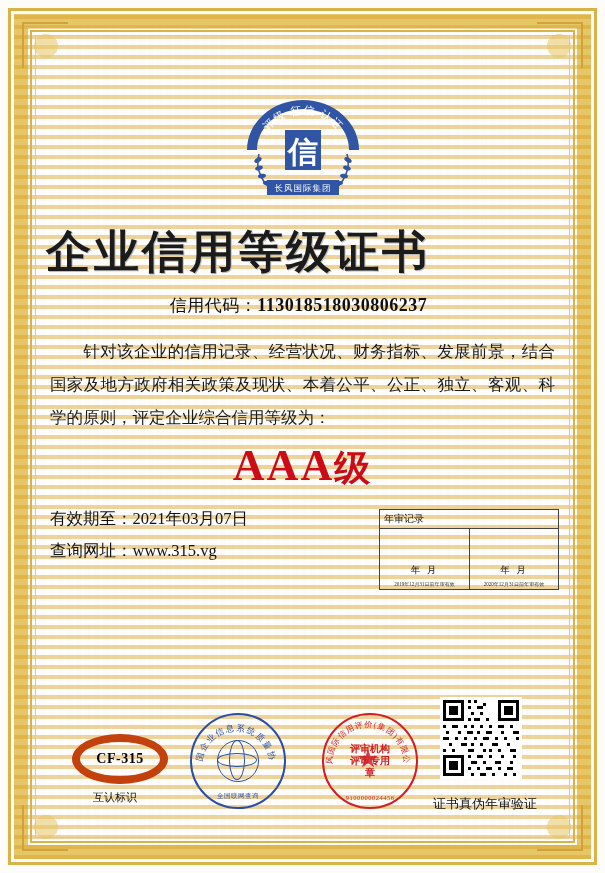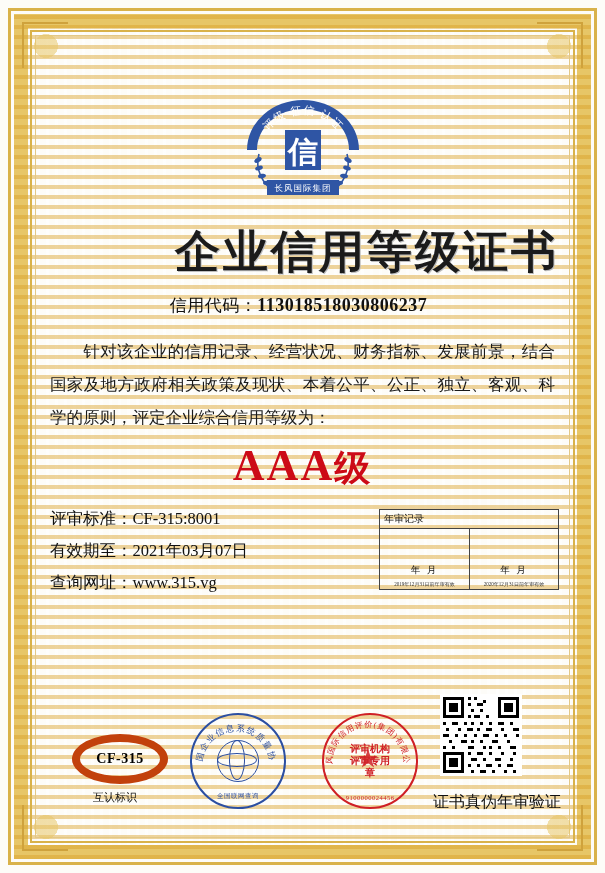--- a/index.html
+++ b/index.html
@@ -88,21 +88,21 @@
   }
   .emblem {
     position: relative;
     width: 132px;
     height: 112px;
   }
   .emblem svg { display: block; }
 
   .title {
     margin-top: 16px;
-    text-align: right;
+    text-align: left;
     font-family: "Liberation Serif", serif;
     font-size: 45px;
     font-weight: bold;
     letter-spacing: 3px;
     color: #1b1b1b;
     text-shadow: 1px 1px 0 #bdbdbd;
   }
 
   .code-line {
     margin-top: 12px;
@@ -302,21 +302,21 @@
     width: 96px;
     text-align: center;
   }
   .qr {
     width: 82px; height: 82px;
     margin: 0 auto;
     background: #fff;
   }
   .qr-cap {
     margin-top: 16px;
-    font-size: 16px;
+    font-size: 13px;
     color: #111;
     white-space: nowrap;
   }
 </style>
 </head>
 <body>
 
 <div class="certificate">
 
   <div class="border-outer"></div>
@@ -373,21 +373,20 @@
       <span>信用代码：</span><span class="code-value">113018518030806237</span>
     </div>
 
 
     <div class="paragraph"><span class="indent"></span><span>针对该企业的信用记录、经营状况、财务指标、发展前景，结合国家及地方政府相关政策及现状、本着公平、公正、独立、客观、科学的原则，评定企业综合信用等级为：</span></div>
 
     <div class="grade"><span>AAA</span><span class="grade-suffix">级</span></div>
 
     <div class="detail-row">
       <div class="details">
-        <div>评审标准：CF-315:8001</div>
         <div>有效期至：2021年03月07日</div>
         <div>查询网址：www.315.vg</div>
       </div>
 
       <div class="annual">
         <div class="annual-head">年审记录</div>
         <div class="annual-body">
           <div class="annual-cell">
             <div class="ym">年  月</div>
             <div class="note">2019年12月31日前年审有效</div>

